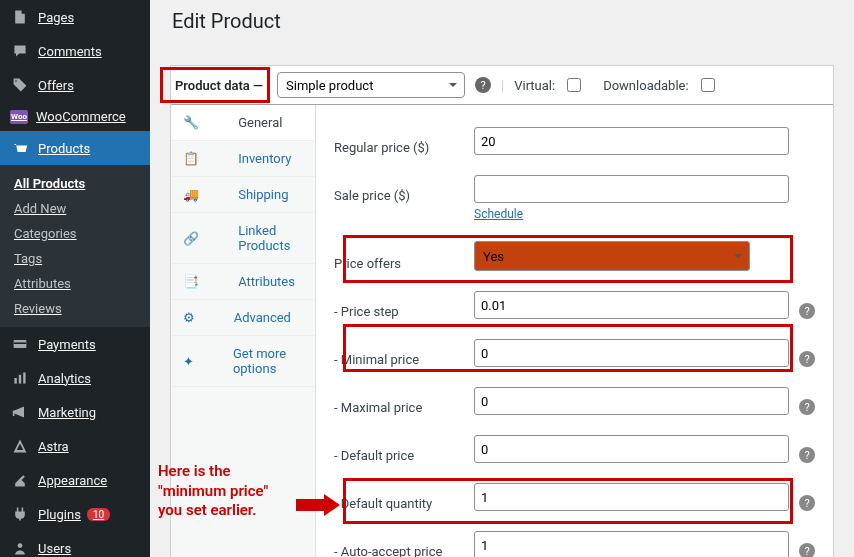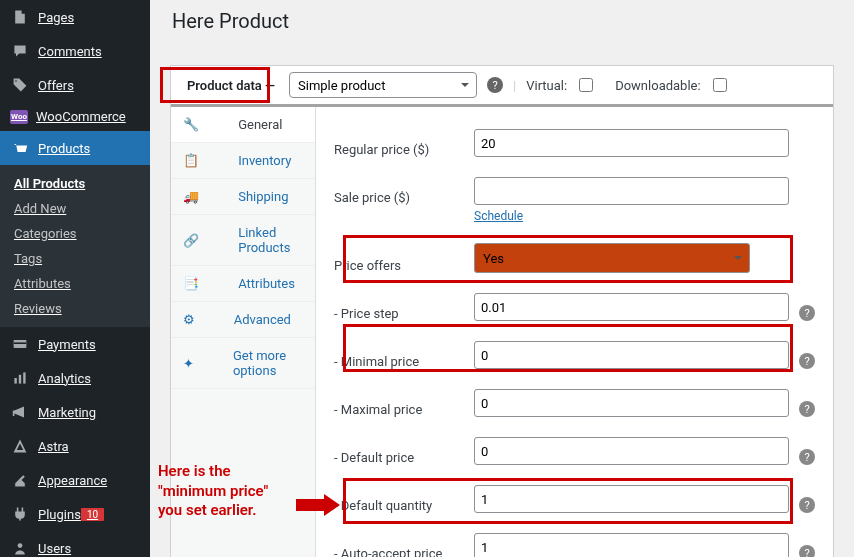--- a/index.html
+++ b/index.html
@@ -7,25 +7,25 @@
   .admin { display: flex; height: 100%; }
   .sidebar { width: 150px; background: #1d2327; color: #fff; flex-shrink: 0; text-decoration: underline; }
   .sidebar-item { display: flex; align-items: center; padding: 7px 10px; color: #f0f0f1; font-size: 13px; cursor: pointer; }
   .sidebar-item.active { background: #2271b1; color: #fff; position: relative; }
   .sidebar-item.active::after { content: ""; position: absolute; right: -8px; top: 50%; transform: translateY(-50%); border: 8px solid transparent; border-left-color: #2271b1; }
   .sidebar-item .ico { width: 20px; height: 20px; margin-right: 8px; display: inline-flex; align-items: center; justify-content: center; color: #a7aaad; }
   .sidebar-item.active .ico { color: #fff; }
   .sidebar-sub { background: #2c3338; padding: 6px 0; }
   .sidebar-sub-item { padding: 5px 10px 5px 14px; color: #c3c4c7; font-size: 13px; cursor: pointer; }
   .sidebar-sub-item.sel { color: #fff; font-weight: 600; }
-  .plugin-badge { background: #d63638; color: #fff; border-radius: 1px; font-size: 10px; padding: 1px 6px; }
+  .plugin-badge { background: #d63638; color: #fff; border-radius: 6px; font-size: 10px; padding: 1px 6px; margin-left: 6px; }
   .main { flex: 1; padding: 0 20px; overflow: auto; }
   .page-title { font-size: 20px; font-weight: 400; color: #1d2327; padding: 9px 0 18px 2px; }
   .metabox { border: 1px solid #ccd0d4; background: #fff; margin-top: 14px; }
-  .metabox-h { display: flex; align-items: center; padding: 6px 12px; border-bottom: 3px solid #a3a3a3; gap: 10px; }
+  .metabox-h { display: flex; align-items: center; padding: 6px 0; border-bottom: 1px solid #a3a3a3; gap: 10px; }
   .pd-title { font-size: 13px; font-weight: 600; color: #1d2327; padding: 2px 4px; }
   .pd-select { height: 26px; border: 1px solid #8c8f94; border-radius: 4px; padding: 0 24px 0 8px; font-size: 13px; background: #fff; appearance: none; position: relative; }
   .sel-wrap { position: relative; }
   .sel-wrap::after { content: ""; position: absolute; right: 8px; top: 50%; transform: translateY(-25%); border: 4px solid transparent; border-top-color: #555; pointer-events: none; }
   .help-round { width: 16px; height: 16px; border-radius: 50%; background: #666; color: #fff; font-size: 11px; display: inline-flex; align-items: center; justify-content: center; }
   .chk-lbl { font-size: 13px; color: #3c434a; }
   .chkbox { width: 14px; height: 14px; border: 1px solid #8c8f94; margin-left: 2px; vertical-align: middle; }
   .sep { color: #ccd0d4; }
   .metabox-body { display: flex; }
   .tabs-col { width: 160px; background: #f6f7f7; border-right: 1px solid #ddd; }
@@ -153,21 +153,21 @@
           <svg width="16" height="16" viewBox="0 0 20 20" fill="currentColor">
             <circle cx="10" cy="7" r="3"></circle>
             <path d="M4 18c0-3 3-5 6-5s6 2 6 5H4z"></path>
           </svg>
         </span>
       <span>Users</span>
     </div>
   </div>
 
   <div class="main">
-    <h1 class="page-title">Here Product</h1>
+    <h1 class="page-title">Edit Product</h1>
 
     <div class="metabox">
       <div class="metabox-h">
         <span class="pd-title">Product data —</span>
         <span class="sel-wrap">
           <select class="pd-select" style="width:188px;">
             <option>Simple product</option>
           </select>
         </span>
         <span class="help-round">?</span>

